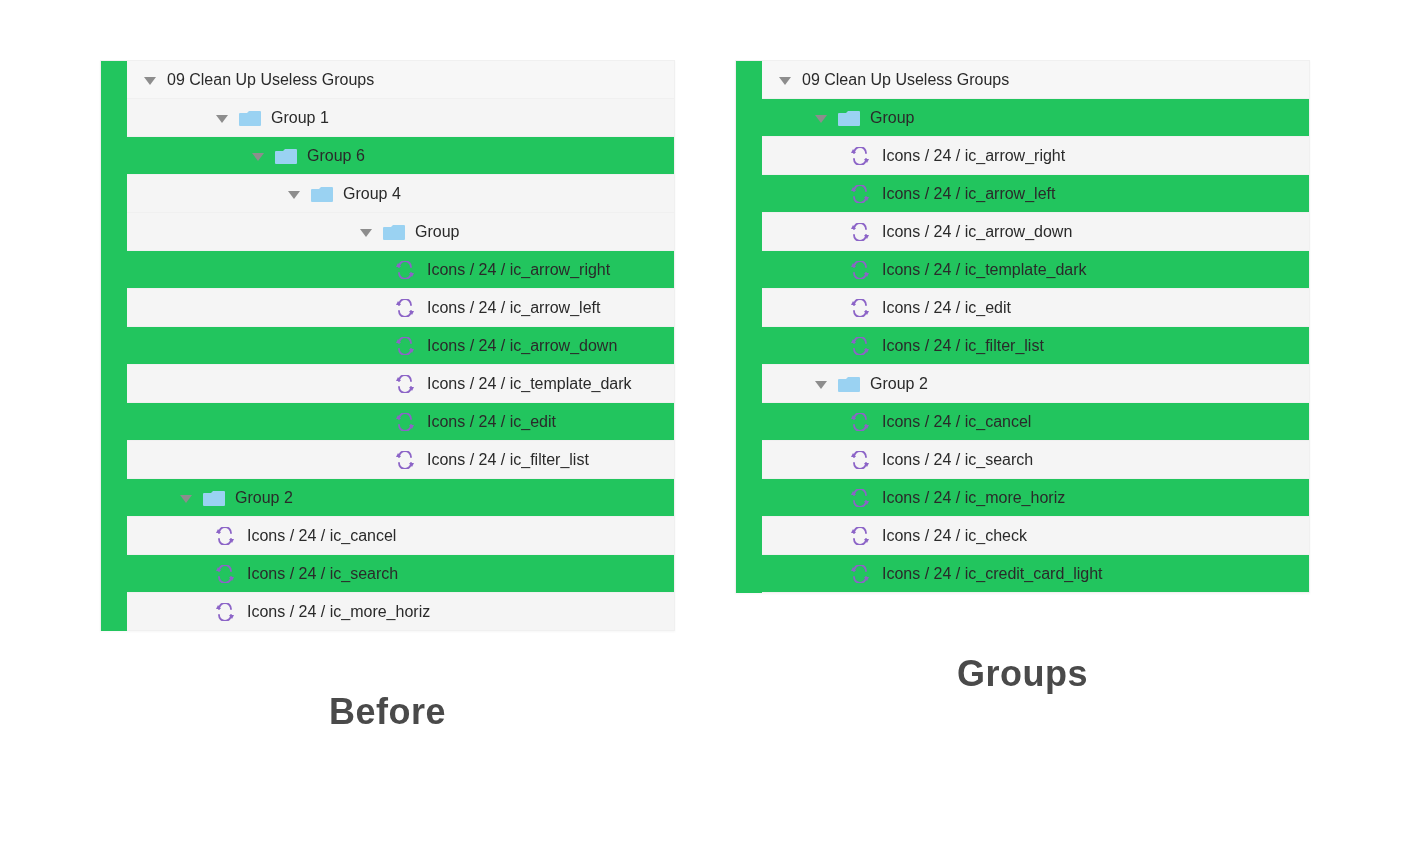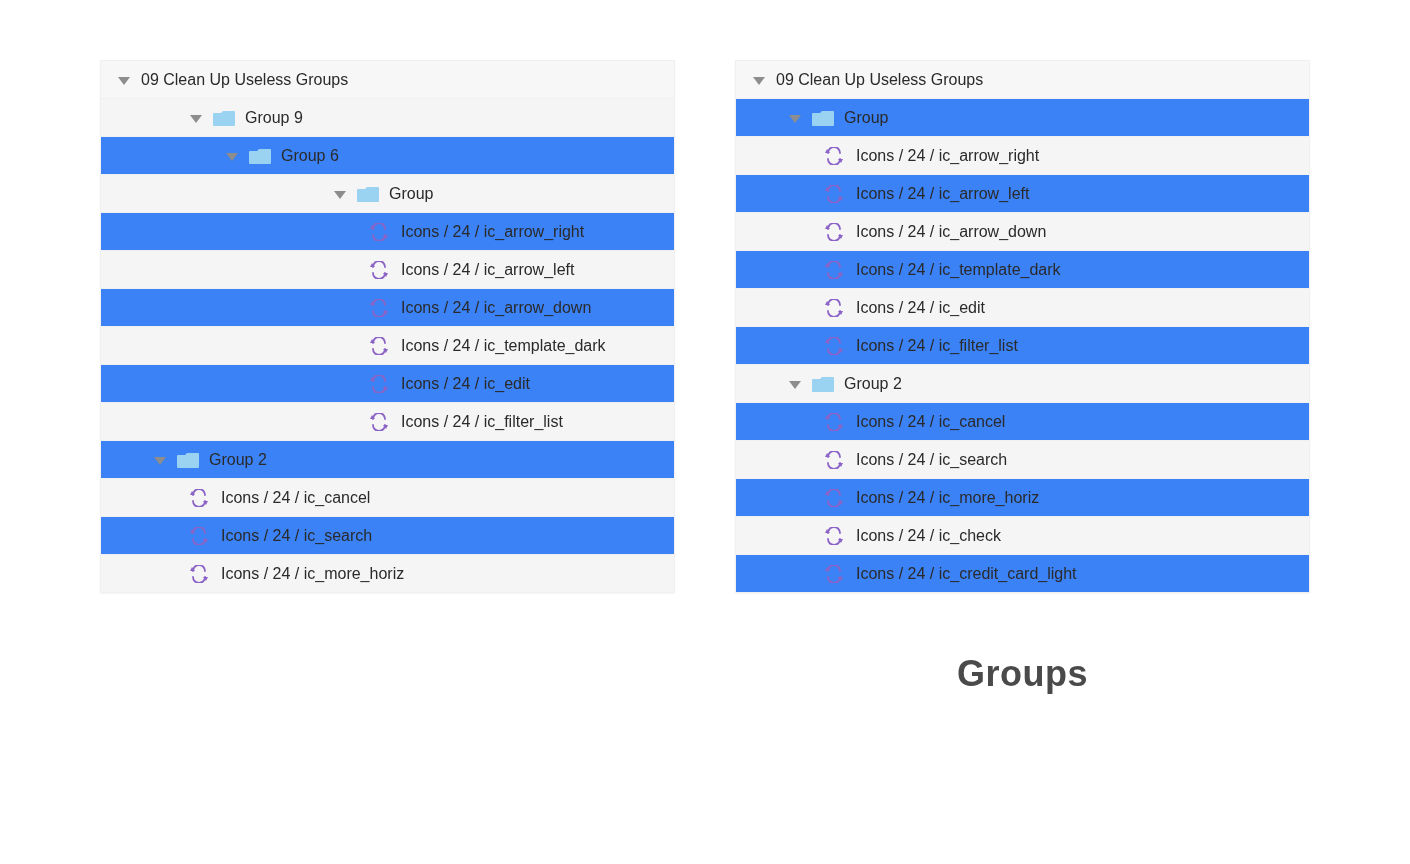--- a/index.html
+++ b/index.html
@@ -18,25 +18,26 @@
     justify-content: center;
   }
   .panel-wrap {
     display: flex;
     flex-direction: column;
     align-items: center;
     width: 575px;
   }
   .panel {
     width: 100%;
-    background: #3b82f6;
+    background: #22c55e;
     border: 1px solid #f0f0f0;
     border-bottom: none;
     box-shadow: 0 1px 2px rgba(0,0,0,0.04);
     overflow: hidden;
+    padding-left: 26px;
   }
   .row {
     display: flex;
     align-items: center;
     height: 38px;
     border-bottom: 1px solid #f0f0f0;
     font-size: 16px;
     color: #2a2a2a;
     cursor: default;
   }
@@ -101,21 +102,21 @@
           <span class="indent"></span>
           <span class="indent"></span>
           <span class="disclosure">
             <svg viewBox="0 0 14 10" width="14" height="10">
               <polygon points="1,1 13,1 7,9" fill="#8d8d8d"></polygon>
             </svg>
           </span>
           <span class="folder"><svg viewBox="0 0 22 18" width="22" height="18">
               <path d="M1 4 L8 4 L10 2 L21 2 Q22 2 22 3 L22 16 Q22 17 21 17 L1 17 Q0 17 0 16 L0 5 Q0 4 1 4 Z" fill="#9ad2f2"></path>
             </svg></span>
-          <span class="label">Group 9</span>
+          <span class="label">Group 1</span>
         </div>
         <div class="row">
           <span class="indent-first"></span>
           <span class="indent"></span>
           <span class="indent"></span>
           <span class="indent"></span>
           <span class="disclosure">
             <svg viewBox="0 0 14 10" width="14" height="10">
               <polygon points="1,1 13,1 7,9" fill="#8d8d8d"></polygon>
             </svg>
@@ -124,20 +125,36 @@
               <path d="M1 4 L8 4 L10 2 L21 2 Q22 2 22 3 L22 16 Q22 17 21 17 L1 17 Q0 17 0 16 L0 5 Q0 4 1 4 Z" fill="#9ad2f2"></path>
             </svg></span>
           <span class="label">Group 6</span>
         </div>
         <div class="row stripe">
           <span class="indent-first"></span>
           <span class="indent"></span>
           <span class="indent"></span>
           <span class="indent"></span>
           <span class="indent"></span>
+          <span class="disclosure">
+            <svg viewBox="0 0 14 10" width="14" height="10">
+              <polygon points="1,1 13,1 7,9" fill="#8d8d8d"></polygon>
+            </svg>
+          </span>
+          <span class="folder"><svg viewBox="0 0 22 18" width="22" height="18">
+              <path d="M1 4 L8 4 L10 2 L21 2 Q22 2 22 3 L22 16 Q22 17 21 17 L1 17 Q0 17 0 16 L0 5 Q0 4 1 4 Z" fill="#9ad2f2"></path>
+            </svg></span>
+          <span class="label">Group 4</span>
+        </div>
+        <div class="row stripe">
+          <span class="indent-first"></span>
+          <span class="indent"></span>
+          <span class="indent"></span>
+          <span class="indent"></span>
+          <span class="indent"></span>
           <span class="indent"></span>
           <span class="indent"></span>
           <span class="disclosure">
             <svg viewBox="0 0 14 10" width="14" height="10">
               <polygon points="1,1 13,1 7,9" fill="#8d8d8d"></polygon>
             </svg>
           </span>
           <span class="folder"><svg viewBox="0 0 22 18" width="22" height="18">
               <path d="M1 4 L8 4 L10 2 L21 2 Q22 2 22 3 L22 16 Q22 17 21 17 L1 17 Q0 17 0 16 L0 5 Q0 4 1 4 Z" fill="#9ad2f2"></path>
             </svg></span>
@@ -306,20 +323,21 @@
             <svg viewBox="0 0 20 18" width="20" height="18">
               <path d="M4 6 A6 6 0 0 1 16 6" fill="none" stroke="#8c64c7" stroke-width="1.8" stroke-linecap="round"></path>
               <path d="M16 12 A6 6 0 0 1 4 12" fill="none" stroke="#8c64c7" stroke-width="1.8" stroke-linecap="round"></path>
               <polygon points="3,2 6,6 1,6" fill="#8c64c7"></polygon>
               <polygon points="17,16 14,12 19,12" fill="#8c64c7"></polygon>
             </svg>
           </span>
           <span class="label">Icons  / 24 / ic_more_horiz</span>
         </div>
       </div>
+    <div class="caption">Before</div>
   </div>
   <div class="panel-wrap">
     <div class="panel" id="panel-after">
         <div class="row header">
           <span class="indent-first"></span>
           <span class="disclosure">
             <svg viewBox="0 0 14 10" width="14" height="10">
               <polygon points="1,1 13,1 7,9" fill="#8d8d8d"></polygon>
             </svg>
           </span>

